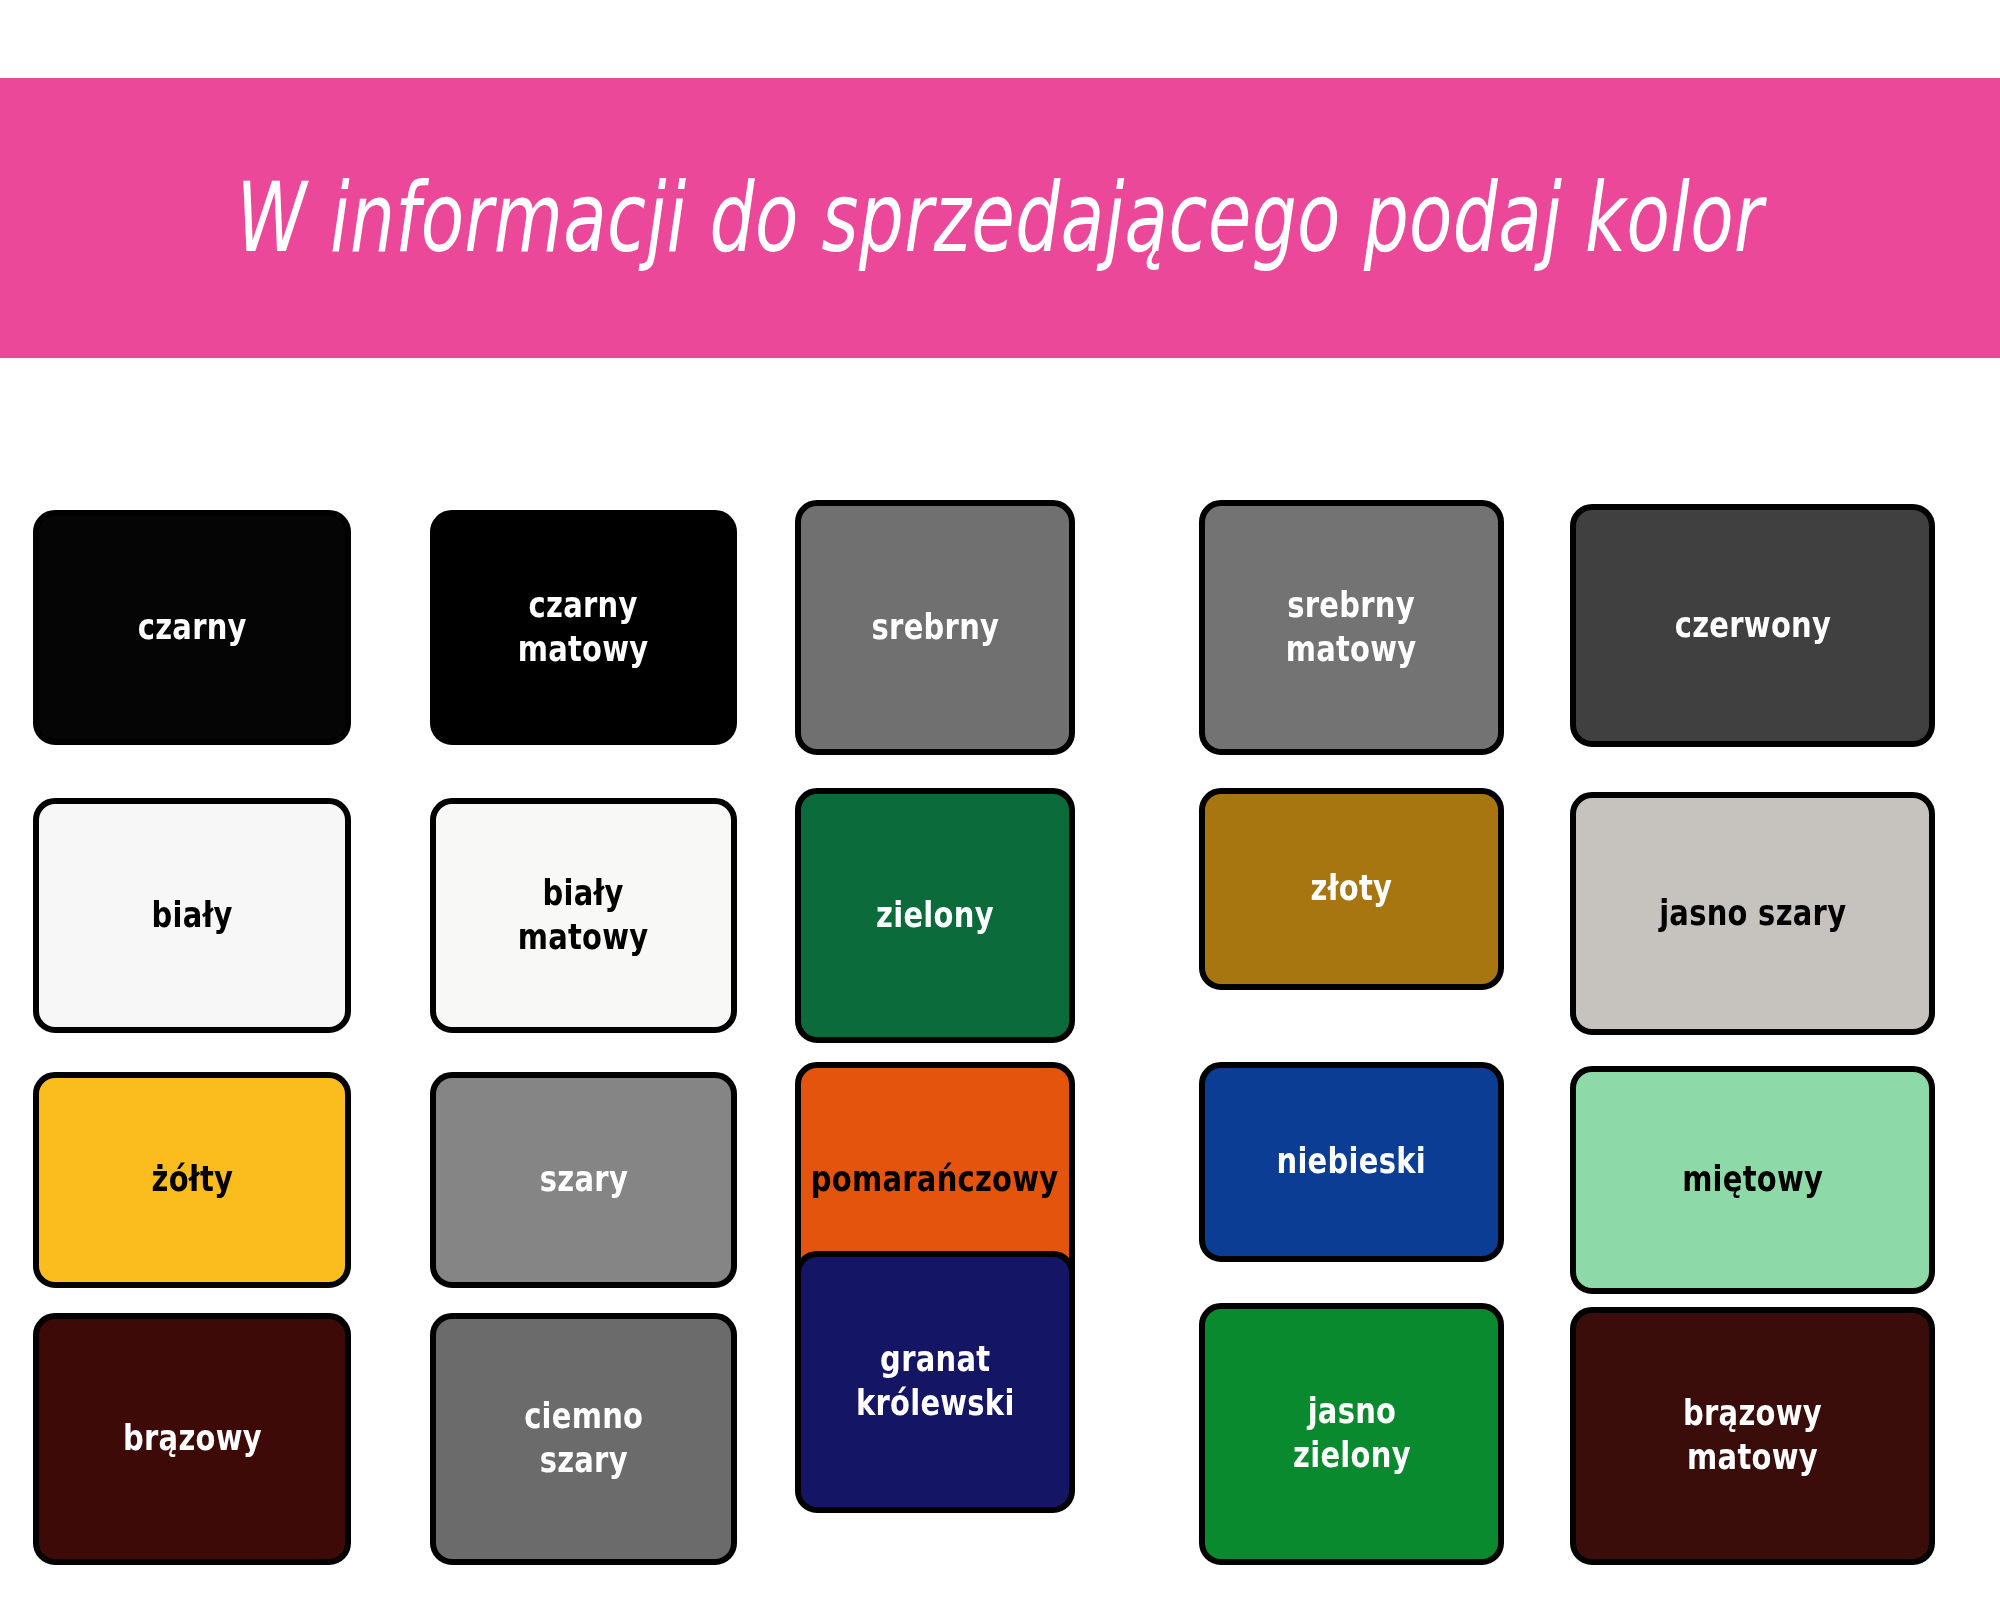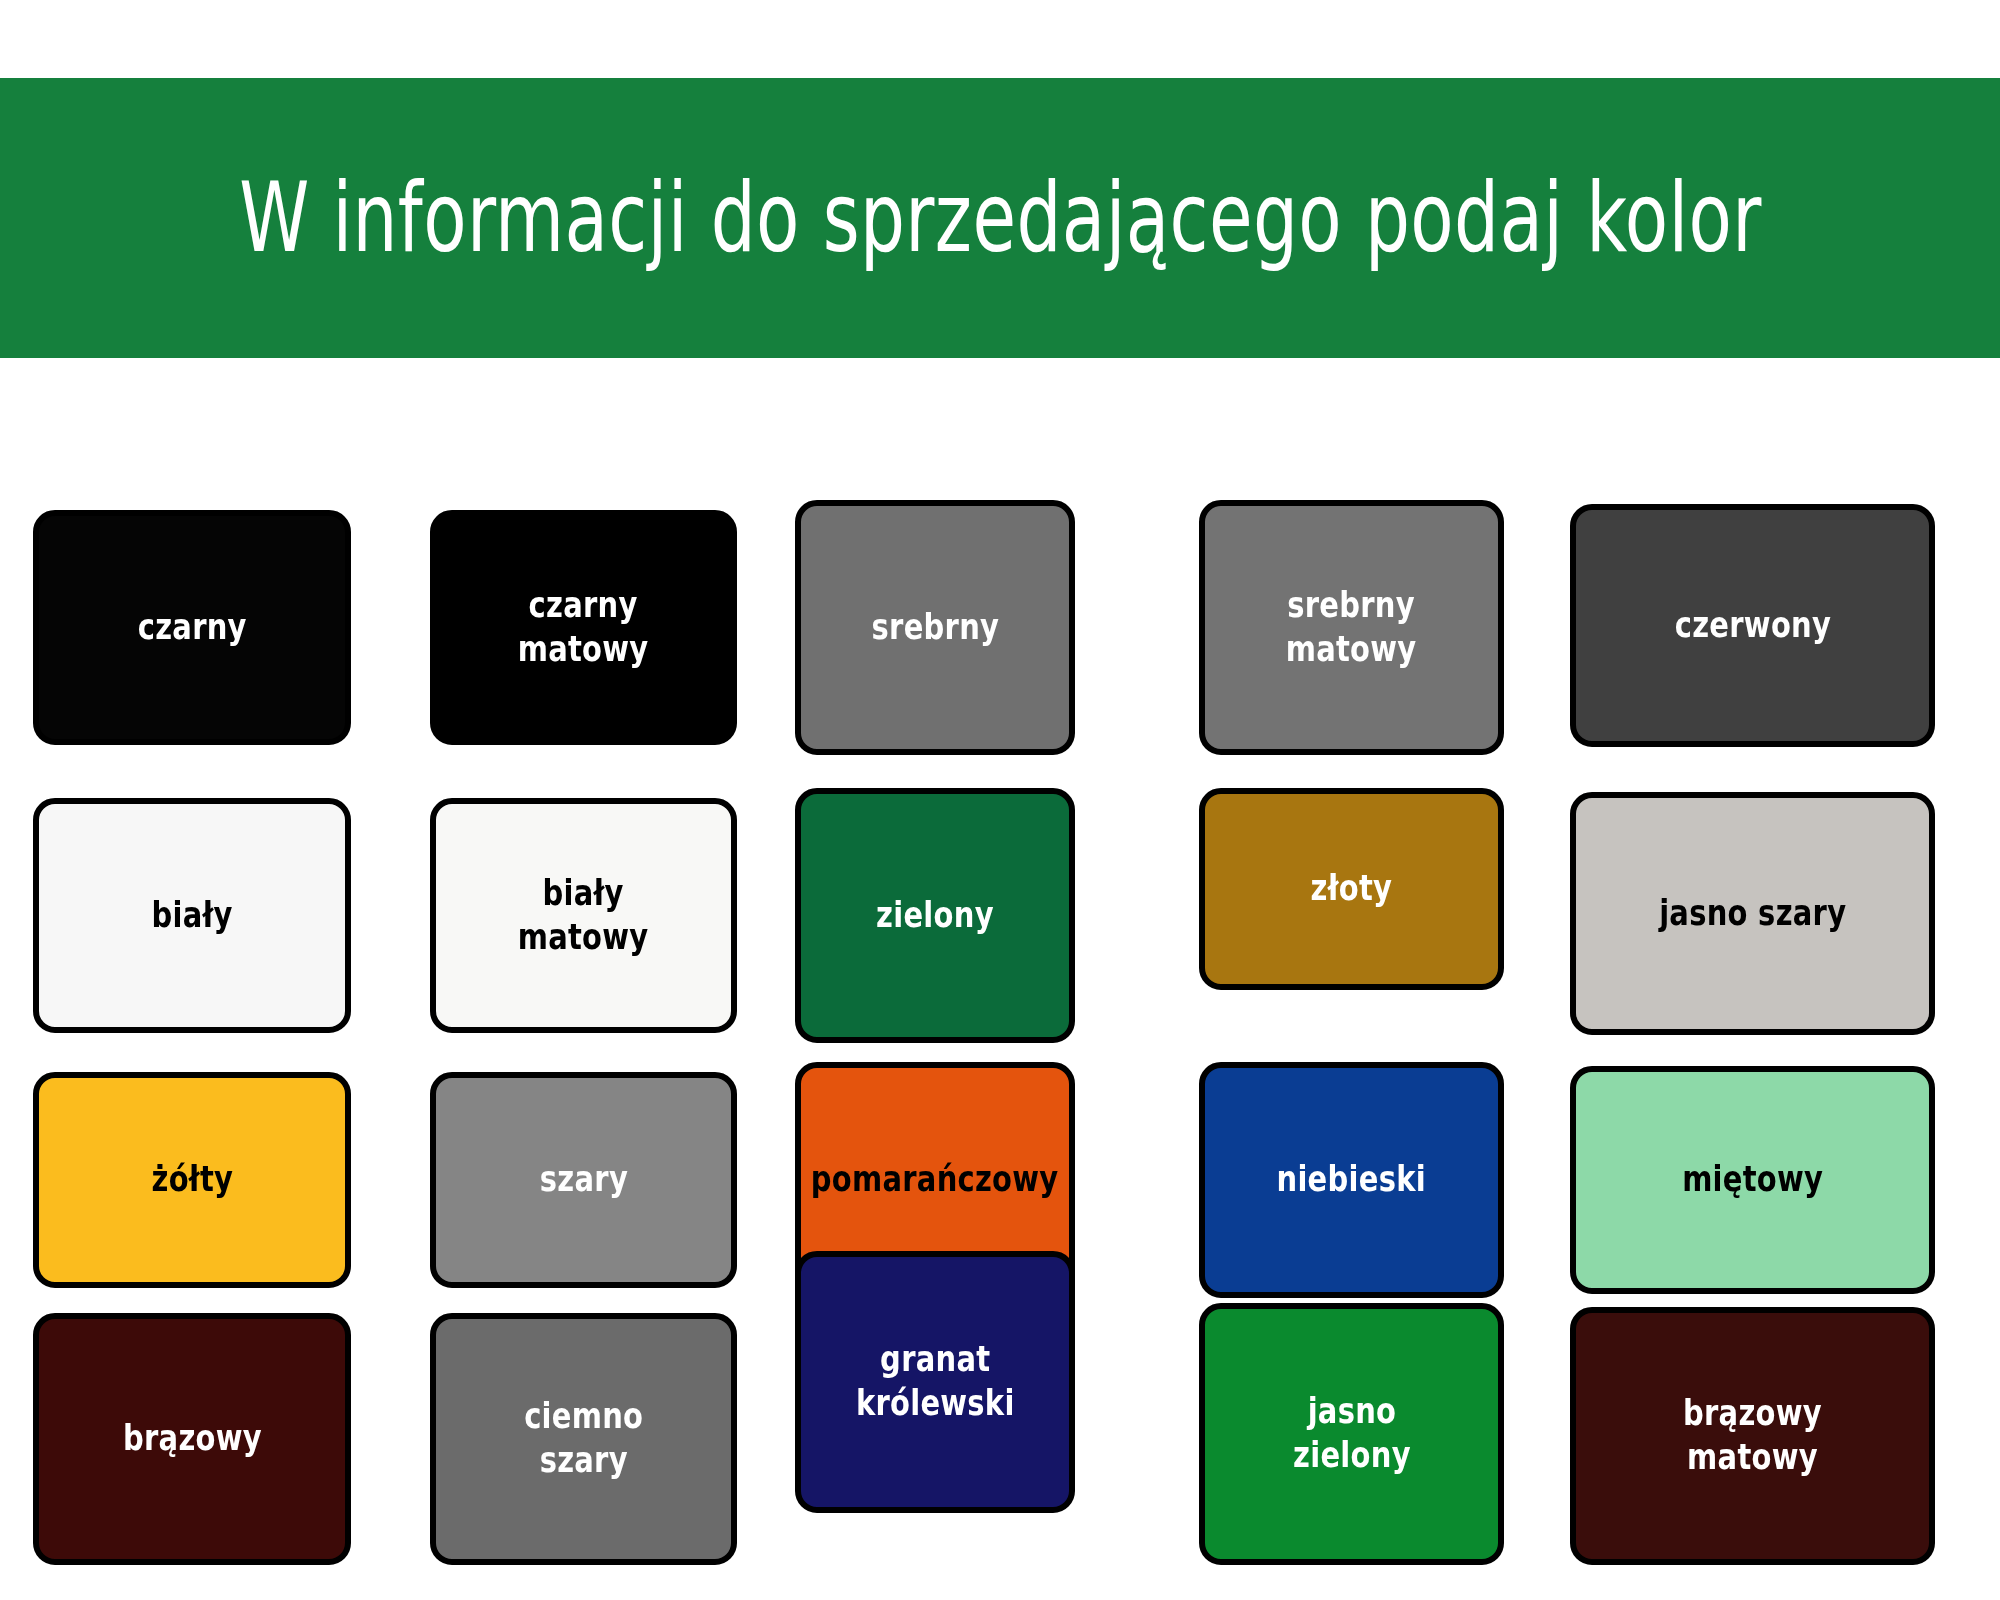--- a/index.html
+++ b/index.html
@@ -90,34 +90,34 @@
   .r2 { top: 440px; height: 235px; }
   .r3 { top: 714px; height: 216px; }
   .r4 { top: 955px; height: 252px; }
 
   
   .c3.r1 { top: 142px; height: 255px; }
   .c4.r1 { top: 142px; height: 255px; }
   .c3.r2 { top: 430px; height: 255px; }
   .c4.r2 { top: 430px; height: 202px; }
   .c3.r3 { top: 704px; height: 236px; }
-  .c4.r3 { top: 704px; height: 236px; }
+  .c4.r3 { top: 704px; height: 200px; }
   .c3.r4 { top: 893px; height: 262px; }
   .c4.r4 { top: 945px; height: 262px; }
   .c5.r1 { top: 146px; height: 243px; }
   .c5.r2 { top: 434px; height: 243px; }
   .c5.r3 { top: 708px; height: 228px; }
   .c5.r4 { top: 949px; height: 258px; }
 </style>
 </head>
 <body style="background-color: rgb(255, 255, 255);">
 
 <div class="top-strip"></div>
 
-<div class="banner" style="background-color: #15803d;">
+<div class="banner" style="background-color: #ec4899; font-style: italic;">
   <div class="banner-title" style="color: rgb(255, 255, 255);">W informacji do sprzedającego podaj kolor</div>
 </div>
 
 <div class="grid">
 
   <div class="swatch c1 r1" style="background-color: rgb(5, 5, 5); border-color: rgb(0, 0, 0);">
     <span class="swatch-label" style="color: rgb(255, 255, 255);">czarny</span>
   </div>
   <div class="swatch c2 r1" style="background-color: rgb(0, 0, 0); border-color: rgb(0, 0, 0);">
     <span class="swatch-label" style="color: rgb(255, 255, 255);">czarny

